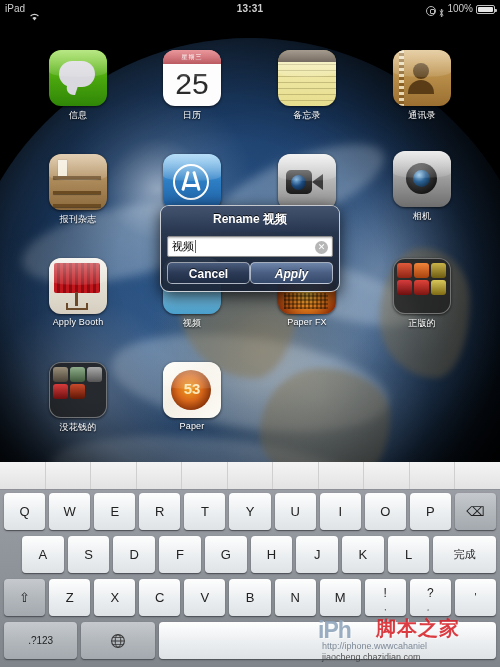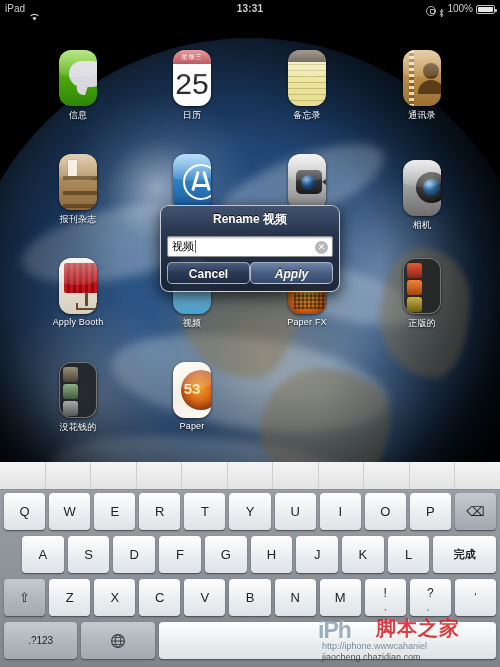--- a/index.html
+++ b/index.html
@@ -76,21 +76,21 @@
   }
   .batt-icon::after { content: ""; position: absolute; right: -3px; top: 2.5px; width: 2px; height: 3px; background: #c2c2c2; border-radius: 0 1px 1px 0; }
   .batt-fill { display: block; height: 100%; background: #e6e6e6; border-radius: 1px; }
 
   
   #icongrid { position: absolute; left: 0; top: 17px; width: 500px; height: 445px; z-index: 10; }
   .app {
     position: absolute; width: 92px; text-align: center;
   }
   .app-icon {
-    width: 38px; height: 56px; margin: 0 auto;
+    width: 58px; height: 56px; margin: 0 auto;
     border-radius: 12px;
     position: relative; overflow: hidden;
     box-shadow: 0 1px 3px rgba(0,0,0,0.65);
   }
   .app-icon .gloss {
     position: absolute; left: 0; top: 0; width: 100%; height: 48%;
     background: linear-gradient(180deg, rgba(255,255,255,0.45) 0%, rgba(255,255,255,0.10) 100%);
     border-radius: 12px 12px 50% 50% / 12px 12px 20% 20%;
     pointer-events: none;
   }
@@ -240,21 +240,21 @@
     height: 37px;
     display: flex; align-items: center; justify-content: center;
     flex: 1;
     position: relative;
   }
   .key.dark {
     background: linear-gradient(180deg, #c6cace 0%, #b2b7bc 52%, #a4a9af 100%);
   }
   .key .sub { position: absolute; bottom: 3px; font-size: 8px; color: #444; }
   .key .main-sm { font-size: 12px; position: relative; top: -5px; }
-  .key.cjk { font-size: 11px; font-weight: bold; }
+  .key.cjk { font-size: 11px; }
   .key.small-txt { font-size: 10px; }
   .key.wide15 { flex: 1.5; }
   .key.wide45 { flex: 4.6; }
   .bksp-glyph { font-size: 13px; }
 
   
   #watermark {
     position: absolute; right: 6px; bottom: 2px; width: 176px; height: 52px;
     z-index: 25; opacity: 0.88; pointer-events: none;
     font-family: "Liberation Sans", sans-serif;
@@ -380,21 +380,21 @@
     <div class="app" style="left:261px; top:137px;">
       <div class="app-icon ic-facetime">
         <div class="ft-body"></div>
           <div class="ft-tri"></div>
           <div class="ft-lens"></div>
           <div class="gloss"></div>
       </div>
       <div class="app-label"></div>
     </div>
 
-    <div class="app" style="left:376px; top:143px;">
+    <div class="app" style="left:376px; top:134px;">
       <div class="app-icon ic-camera">
         <div class="cam-ring"></div>
           <div class="cam-lens"></div>
           <div class="gloss"></div>
       </div>
       <div class="app-label">相机</div>
     </div>
 
     <div class="app" style="left:32px; top:241px;">
       <div class="app-icon ic-photobooth">

